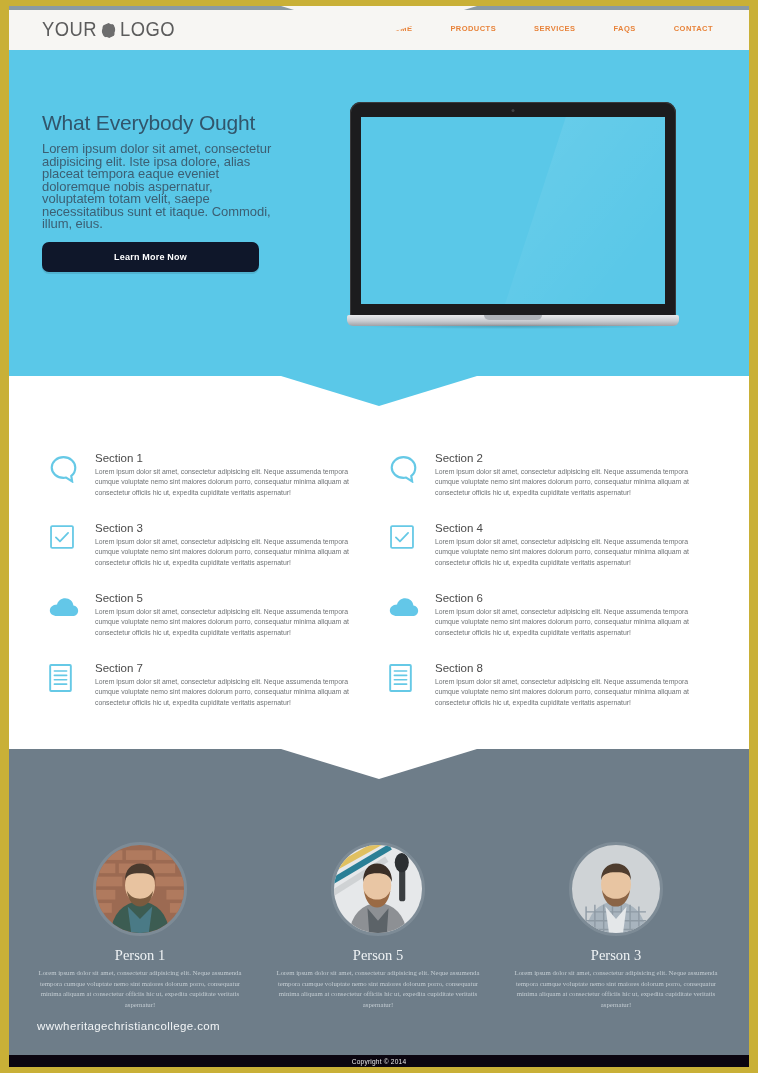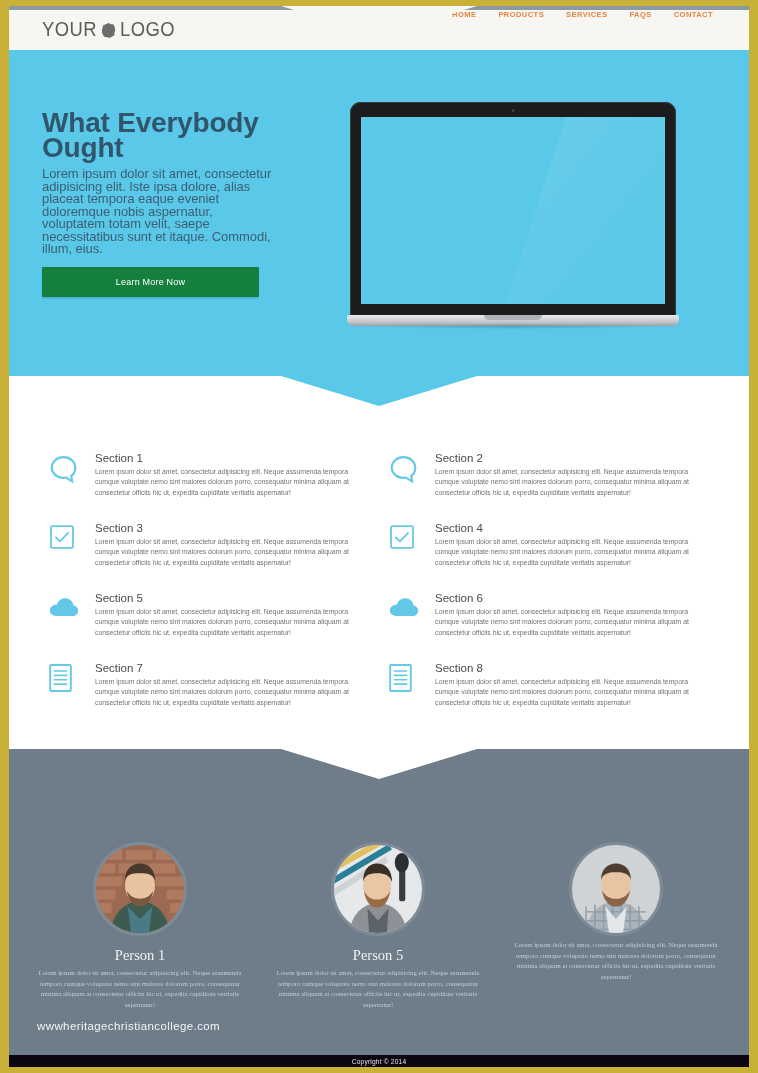--- a/index.html
+++ b/index.html
@@ -71,23 +71,23 @@
     position: relative;
     top: 1px;
     clip-path: polygon(50% 0%, 68% 8%, 88% 6%, 94% 25%, 100% 45%, 93% 65%, 94% 84%,
                        74% 92%, 56% 100%, 38% 94%, 18% 96%, 8% 78%, 0% 56%,
                        6% 36%, 5% 16%, 26% 10%);
   }
 
   .nav {
     position: absolute;
     right: 25px;
-    top: 0;
+    top: 14px;
     display: flex;
-    gap: 0px;
+    gap: 16px;
   }
   .nav a {
     color: #e8833a;
     font-size: 7.5px;
     letter-spacing: 0.45px;
     text-decoration: none;
     padding: 0 11px;
     font-weight: 600;
     white-space: nowrap;
   }
@@ -115,44 +115,44 @@
     z-index: 6;
   }
 
   .hero-text {
     position: absolute;
     left: 33px;
     top: 60px;
     width: 232px;
   }
   .hero-title {
-    font-size: 28px;
+    font-size: 21px;
     line-height: 25px;
     color: #31556b;
-    font-weight: 700;
+    font-weight: 400;
     letter-spacing: -0.2px;
   }
   .hero-para {
     margin-top: 8px;
     font-size: 13px;
     line-height: 12.5px;
     color: #3c5f73;
     letter-spacing: -0.05px;
   }
   .hero-btn {
     margin-top: 11px;
     display: block;
     width: 217px;
     height: 30px;
-    background: #15803d;
+    background: #0f172a;
     border: none;
-    border-radius: 1px;
+    border-radius: 7px;
     color: #ffffff;
     font-size: 9px;
-    font-weight: 400;
+    font-weight: 700;
     letter-spacing: 0.2px;
     cursor: pointer;
     box-shadow: 0 2px 0 rgba(0,0,0,0.10);
   }
 
   
   .laptop {
     position: absolute;
     left: 338px;
     top: 52px;
@@ -596,20 +596,21 @@
               <line x1="16" y1="76" x2="84" y2="76"></line>
                   <line x1="16" y1="86" x2="84" y2="86"></line>
                   <line x1="16" y1="96" x2="84" y2="96"></line>
             </g>
             <path d="M38 70 L50 84 L62 70 L58 100 L42 100 Z" fill="#e4e7e9"></path>
             <ellipse cx="50" cy="45" rx="17" ry="21" fill="#e8c5a2"></ellipse>
             <path d="M33 40c0-12 7-19 17-19s17 7 17 19c-2-7-7-9-17-9s-15 2-17 9z" fill="#4e3c2e"></path>
             <path d="M34 51c2 13 9 19 16 19s14-6 16-19c-4 8-10 10-16 10s-12-2-16-10z" fill="#8a6446"></path>
           </svg>
         </div>
+        <div class="person-name">Person 3</div>
         <div class="person-desc">Lorem ipsum dolor sit amet, consectetur adipisicing elit. Neque assumenda tempora cumque voluptate nemo sint maiores dolorum porro, consequatur minima aliquam at consectetur officiis hic ut, expedita cupiditate veritatis aspernatur!</div>
       </div>
 
     </div>
   </div>
 
   <div class="watermark">wwwheritagechristiancollege.com</div>
 
   <div class="footer">
     <span class="footer-text">Copyright © 2014</span>

